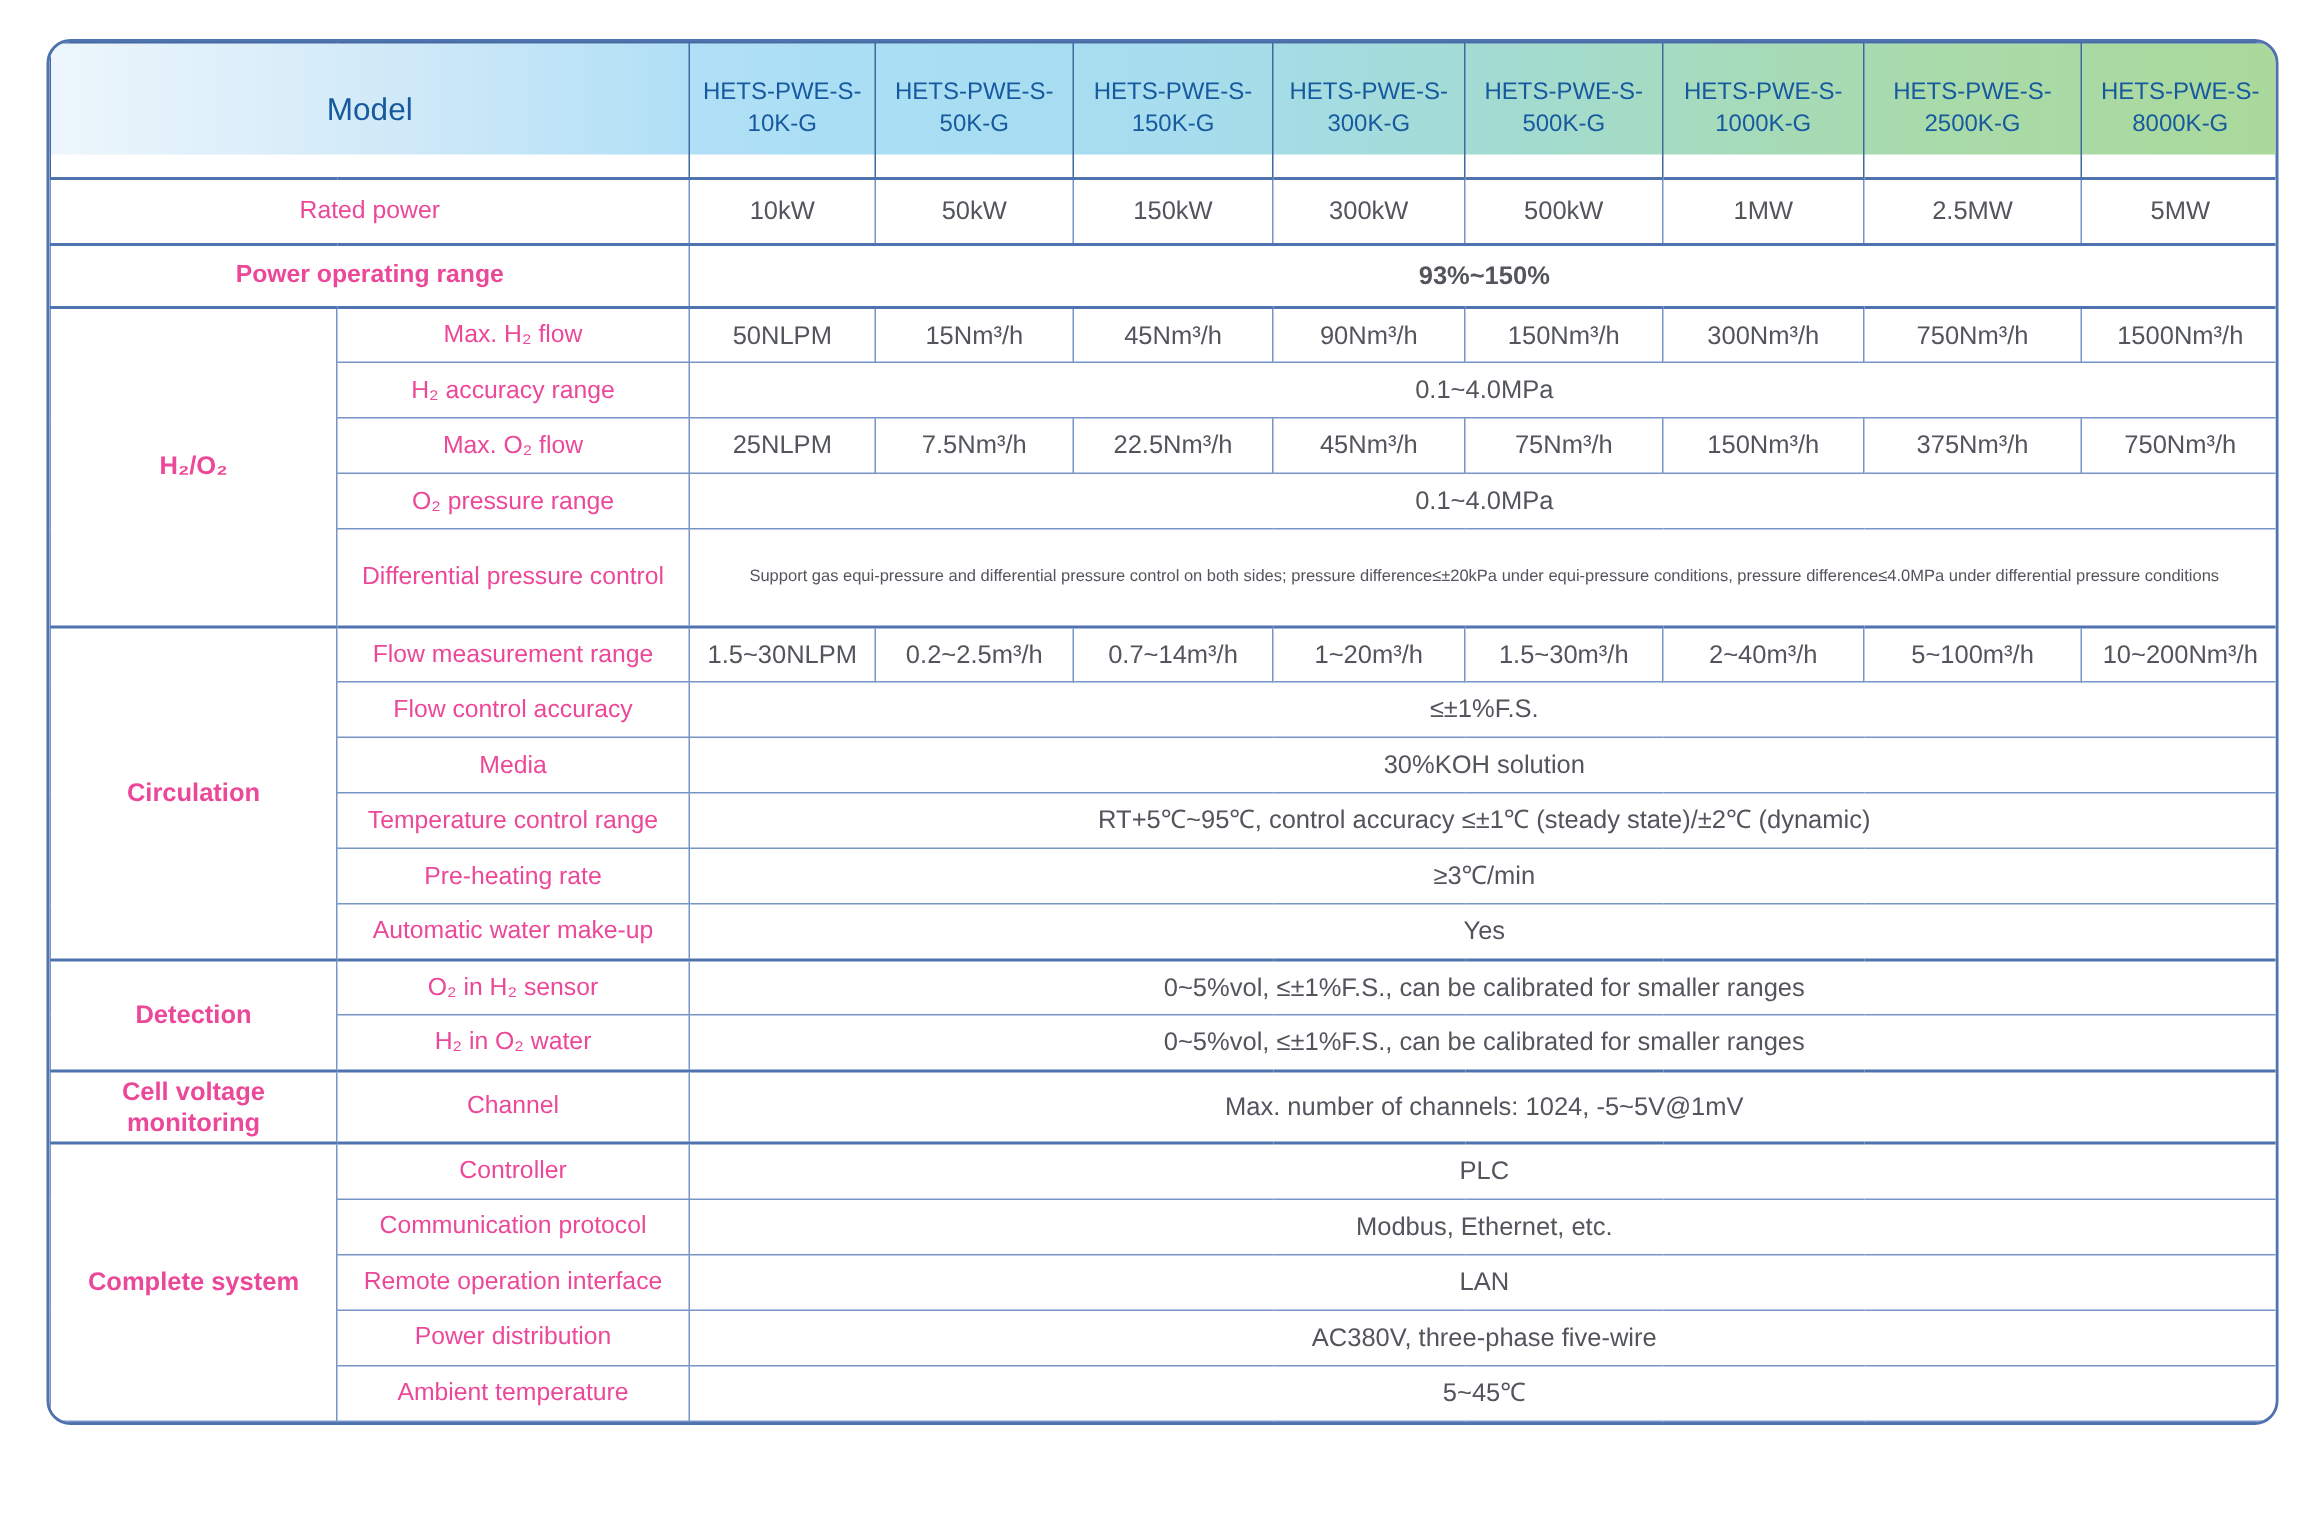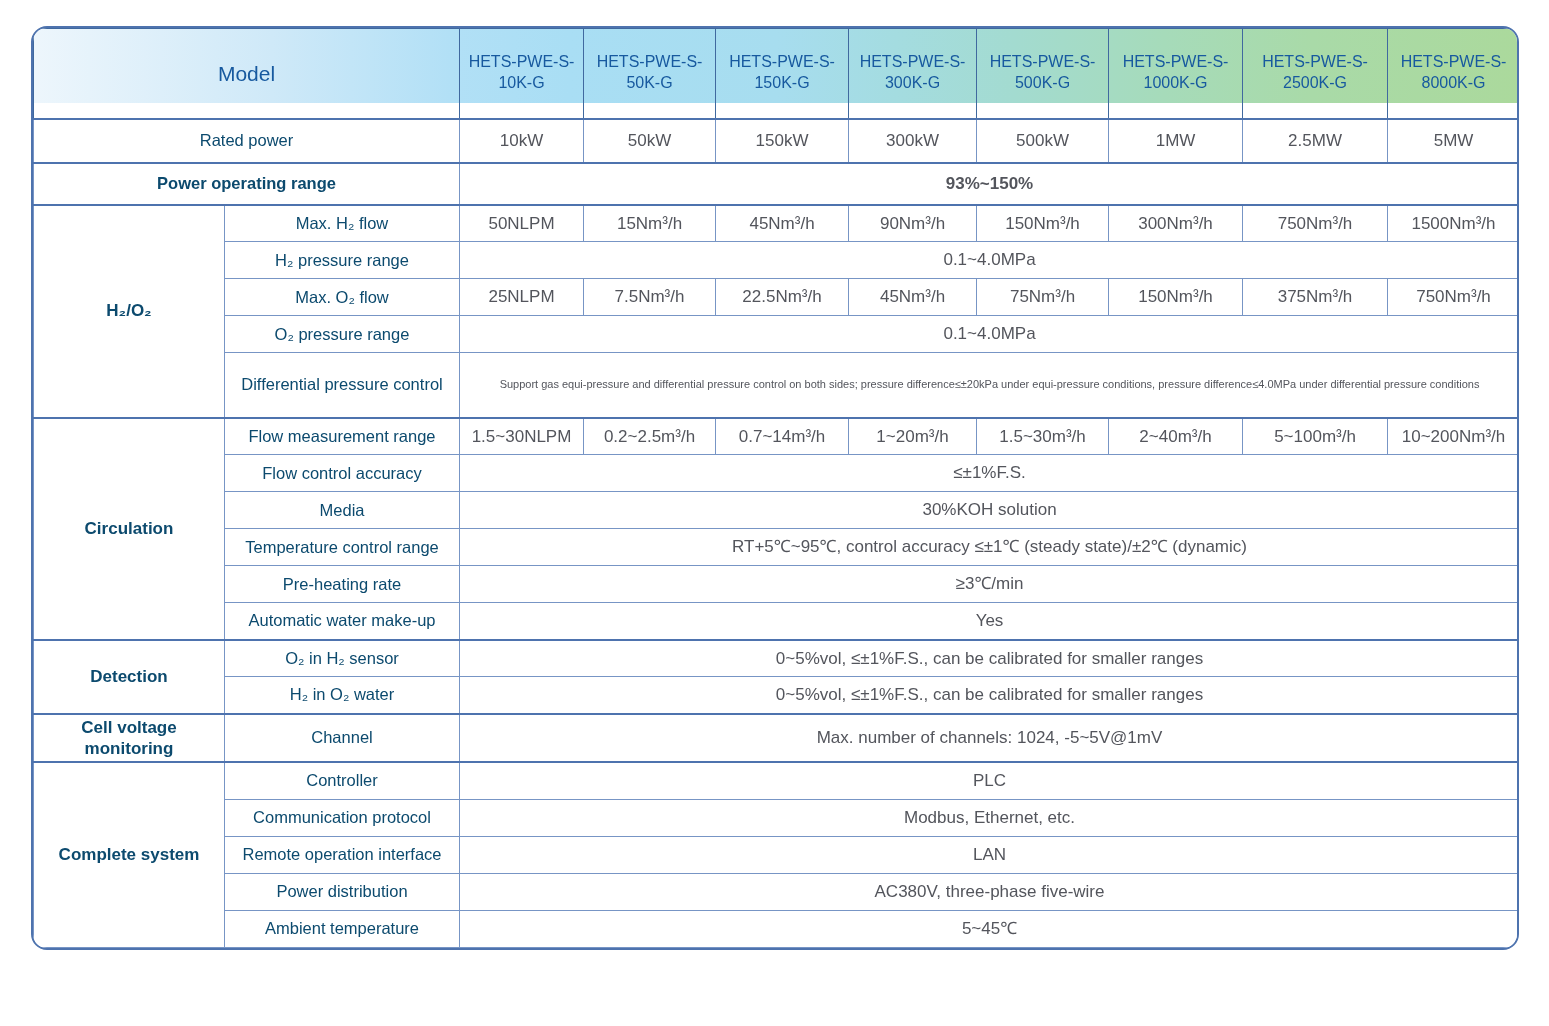--- a/index.html
+++ b/index.html
@@ -62,21 +62,21 @@
     background: transparent;
     border-color: #40699f;
     color: #17599f;
     font-size: 16px;
     font-weight: 500;
     line-height: 1.3;
     padding: 4px 8px;
   }
   tr.header-row td.model-cell { font-size: 21px; }
   tr.sec td { border-top: 2px solid #4e73ae; }
-  td.group-label, td.param-label { color: #0c4a6e; }
+  td.group-label, td.param-label { color: #ec4899; }
   td.param-label { font-size: 16.5px; padding: 2px 2px; }
   td.group-label { font-size: 17px; font-weight: bold; }
   td.value-long { font-size: 11px; padding: 4px 18px; }
 </style>
 </head>
 <body>
 
 <div class="page">
 
   <div class="table-wrap">
@@ -130,21 +130,21 @@
         <td>50NLPM</td>
         <td>15Nm³/h</td>
         <td>45Nm³/h</td>
         <td>90Nm³/h</td>
         <td>150Nm³/h</td>
         <td>300Nm³/h</td>
         <td>750Nm³/h</td>
         <td>1500Nm³/h</td>
       </tr>
       <tr>
-        <td class="param-label">H₂ pressure range</td>
+        <td class="param-label">H₂ accuracy range</td>
         <td colspan="8">0.1~4.0MPa</td>
       </tr>
       <tr>
         <td class="param-label">Max. O₂ flow</td>
         <td>25NLPM</td>
         <td>7.5Nm³/h</td>
         <td>22.5Nm³/h</td>
         <td>45Nm³/h</td>
         <td>75Nm³/h</td>
         <td>150Nm³/h</td>

